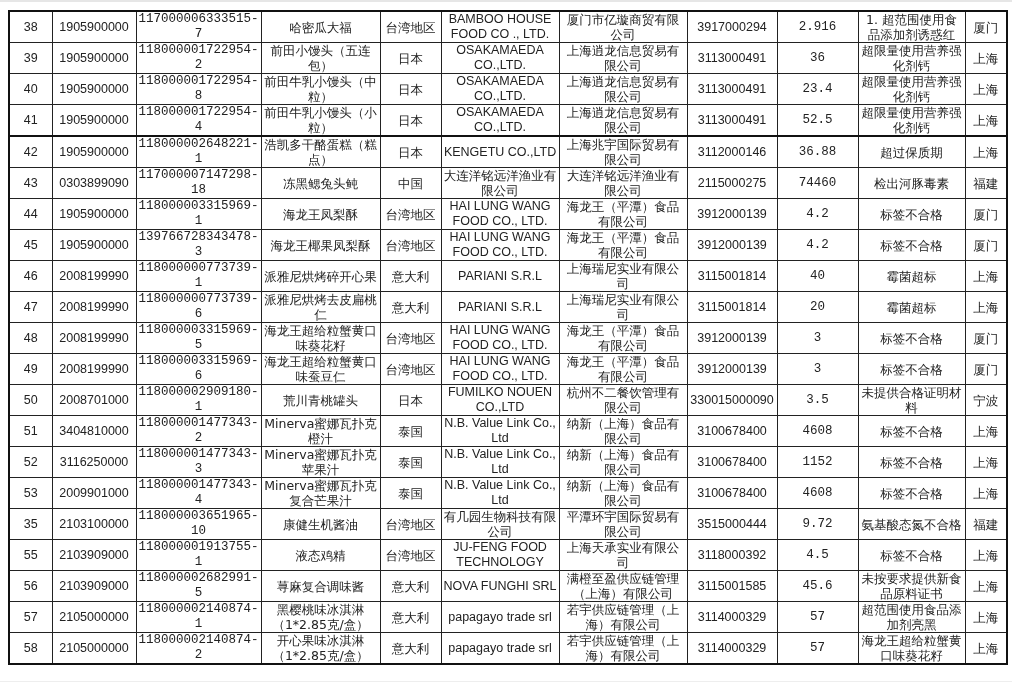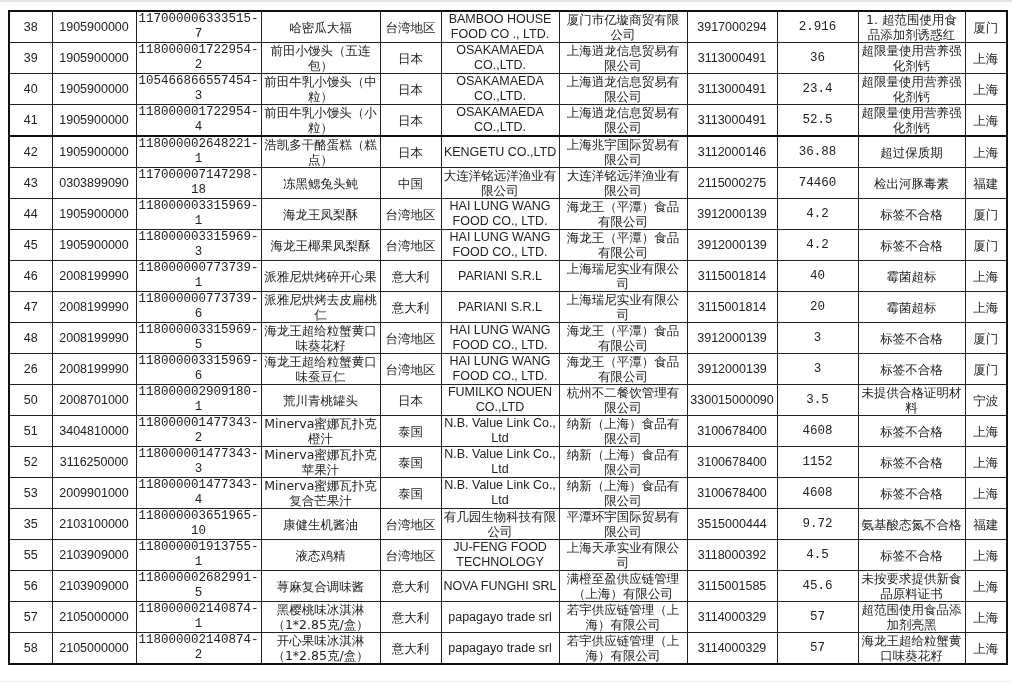--- a/index.html
+++ b/index.html
@@ -109,21 +109,21 @@
         </td>
       </tr>
       <tr>
         <td class="num">
           <span class="clip">40</span>
         </td>
         <td class="num">
           <span class="clip">1905900000</span>
         </td>
         <td class="mono">
-          <span class="clip">105466866557454-3</span>
+          <span class="clip">118000001722954-8</span>
         </td>
         <td class="cn">
           <span class="clip">前田牛乳小馒头（中粒）</span>
         </td>
         <td class="cn">
           <span class="clip">日本</span>
         </td>
         <td class="latin">
           <span class="clip">OSAKAMAEDA CO.,LTD.</span>
         </td>
@@ -284,21 +284,21 @@
         </td>
       </tr>
       <tr>
         <td class="num">
           <span class="clip">45</span>
         </td>
         <td class="num">
           <span class="clip">1905900000</span>
         </td>
         <td class="mono">
-          <span class="clip">118000003315969-3</span>
+          <span class="clip">139766728343478-3</span>
         </td>
         <td class="cn">
           <span class="clip">海龙王椰果凤梨酥</span>
         </td>
         <td class="cn">
           <span class="clip">台湾地区</span>
         </td>
         <td class="latin">
           <span class="clip">HAI LUNG WANG FOOD CO., LTD.</span>
         </td>
@@ -418,21 +418,21 @@
         </td>
         <td class="cn">
           <span class="clip">标签不合格</span>
         </td>
         <td class="cn">
           <span class="clip">厦门</span>
         </td>
       </tr>
       <tr>
         <td class="num">
-          <span class="clip">26</span>
+          <span class="clip">49</span>
         </td>
         <td class="num">
           <span class="clip">2008199990</span>
         </td>
         <td class="mono">
           <span class="clip">118000003315969-6</span>
         </td>
         <td class="cn">
           <span class="clip">海龙王超给粒蟹黄口味蚕豆仁</span>
         </td>

